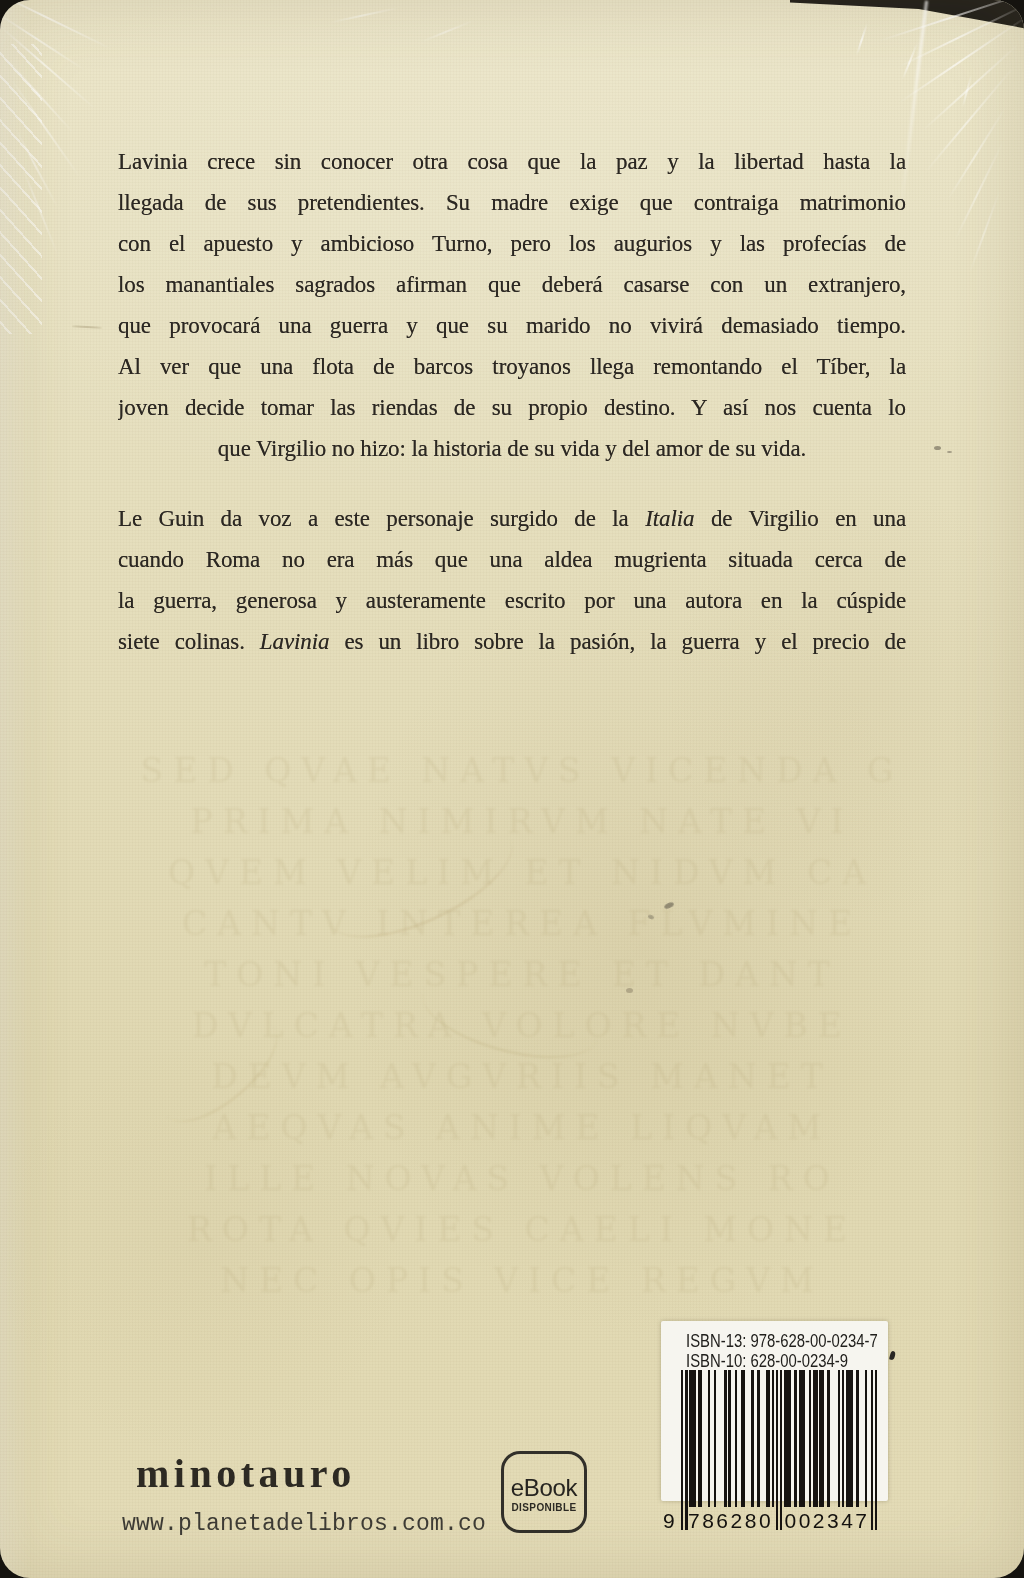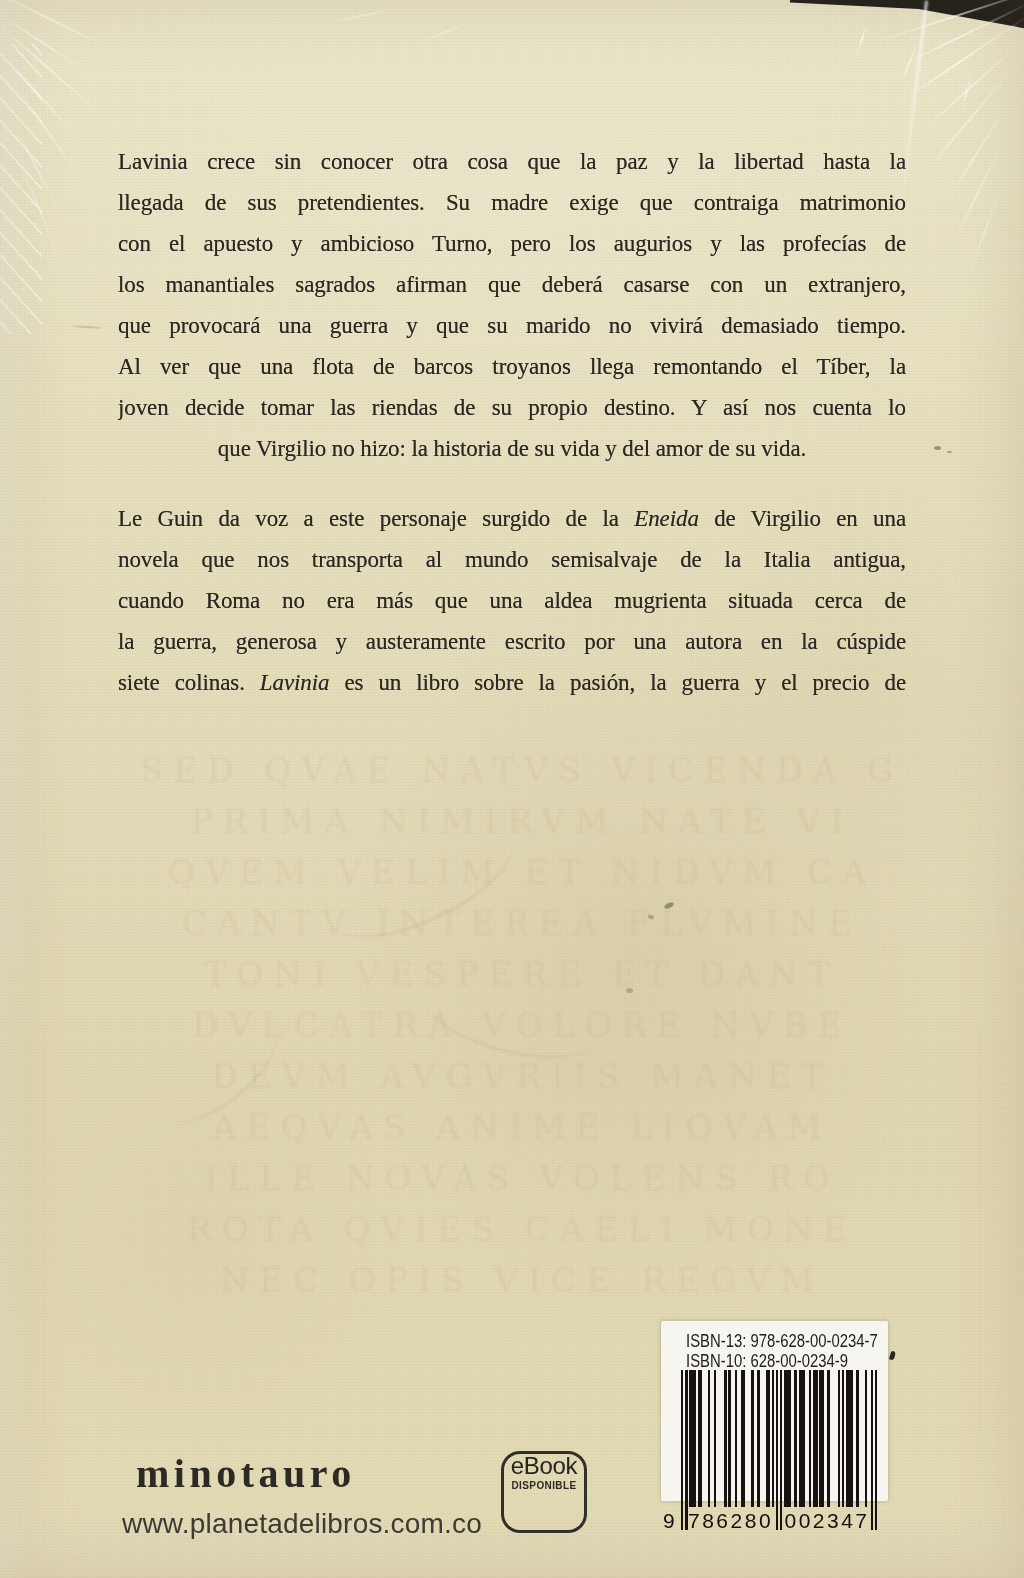--- a/index.html
+++ b/index.html
@@ -2,20 +2,21 @@
 <html><head>
 <meta charset="utf-8">
 <style>
   html,body{margin:0;padding:0;background:#15130f;}
   .cover{
     position:relative;width:1024px;height:1578px;overflow:hidden;
     background:
       linear-gradient(90deg, rgba(255,255,255,.22) 0%, rgba(255,255,255,0) 3%),
       linear-gradient(180deg,#ebe5c8 0%,#e8e2c3 14%,#e5debc 38%,#e0d8b2 68%,#e2dab4 88%,#e4dcb8 100%);
     font-family:"Liberation Serif","DejaVu Serif",serif;
+    border-radius:30px;
   }
   
   .texture{position:absolute;inset:0;pointer-events:none;
     background:
       radial-gradient(420px 560px at 640px 950px, rgba(158,138,92,.10), rgba(158,138,92,0) 70%),
       radial-gradient(300px 300px at 200px 1250px, rgba(160,140,95,.06), rgba(160,140,95,0) 70%),
       radial-gradient(280px 320px at 860px 700px, rgba(160,140,95,.07), rgba(160,140,95,0) 70%),
       radial-gradient(900px 420px at 512px 200px, rgba(255,255,250,.12), rgba(255,255,250,0) 75%),
       repeating-linear-gradient(0deg, rgba(120,100,60,.03) 0 1px, rgba(0,0,0,0) 1px 3px),
       repeating-linear-gradient(90deg, rgba(120,100,60,.03) 0 1px, rgba(0,0,0,0) 1px 3px);
@@ -46,27 +47,27 @@
   .bdigit{position:absolute;top:139px;font-family:"Liberation Sans",sans-serif;
     font-size:21px;color:#14120f;letter-spacing:2.5px;}
   .d-first{left:-18px;letter-spacing:0;}
   .d-g1{left:7px;width:85px;text-align:center;}
   .d-g2{left:103px;width:86px;text-align:center;}
   .label-mark{position:absolute;left:890px;top:1351px;width:5px;height:9px;
     background:#2a2824;border-radius:60% 60% 60% 20%;transform:rotate(14deg);}
   
   .logo{position:absolute;left:136px;top:1448px;font-family:"Liberation Serif","DejaVu Serif",serif;
     font-size:40px;line-height:52px;letter-spacing:4.5px;font-weight:700;color:#2d2a23;}
-  .site{position:absolute;left:122px;top:1509px;font-family:Liberation Sans, sans-serif;
-    font-size:28px;line-height:30px;color:#3d3b35;letter-spacing:.2px;}
+  .site{position:absolute;left:122px;top:1509px;font-family:Liberation Mono, monospace;
+    font-size:23px;line-height:30px;color:#3d3b35;letter-spacing:.2px;}
   
   .ebook{position:absolute;left:501px;top:1451px;width:86px;height:82px;border:3px solid #32302a;
     border-radius:19px;box-sizing:border-box;text-align:center;color:#262420;
     font-family:"Liberation Sans",sans-serif;}
-  .ebook-title{font-size:24px;line-height:24px;letter-spacing:-.3px;}
+  .ebook-title{margin-top:22px;font-size:24px;line-height:24px;letter-spacing:-.3px;}
   .ebook-sub{margin-top:2px;font-size:10px;letter-spacing:.4px;font-weight:bold;color:#2c2a24;}
   
   .glare{position:absolute;inset:0;pointer-events:none;}
   .st{position:absolute;height:2px;border-radius:2px;filter:blur(.6px);
     background:linear-gradient(90deg, rgba(255,255,255,0), rgba(255,255,255,.85) 45%, rgba(255,255,255,0));}
   .dashes{position:absolute;left:0;top:44px;width:42px;height:290px;opacity:.8;filter:blur(.4px);
     background:repeating-linear-gradient(48deg, rgba(255,255,255,0) 0 7px, rgba(255,255,255,.6) 7px 9px, rgba(255,255,255,0) 9px 15px);}
   .crease{position:absolute;left:912px;top:0;width:2.5px;height:215px;filter:blur(.8px);transform:rotate(7deg);
     background:linear-gradient(180deg, rgba(255,255,255,.75), rgba(255,255,255,0));}
   .topdark{position:absolute;left:790px;top:0;width:234px;height:30px;background:#201e19;
@@ -99,22 +100,21 @@
         <div class="tline"><span>Lavinia crece sin conocer otra cosa que la paz y la libertad hasta la</span></div>
         <div class="tline"><span>llegada de sus pretendientes. Su madre exige que contraiga matrimonio</span></div>
         <div class="tline"><span>con el apuesto y ambicioso Turno, pero los augurios y las profecías de</span></div>
         <div class="tline"><span>los manantiales sagrados afirman que deberá casarse con un extranjero,</span></div>
         <div class="tline"><span>que provocará una guerra y que su marido no vivirá demasiado tiempo.</span></div>
         <div class="tline"><span>Al ver que una flota de barcos troyanos llega remontando el Tíber, la</span></div>
         <div class="tline"><span>joven decide tomar las riendas de su propio destino. Y así nos cuenta lo</span></div>
         <div class="tline center"><span>que Virgilio no hizo: la historia de su vida y del amor de su vida.</span></div>
       </div>
     <div class="para para2">
-        <div class="tline"><span>Le Guin da voz a este personaje surgido de la </span><span class="it">Eneida</span><span> de Virgilio en una</span></div>
-        <div class="tline"><span>novela que nos transporta al mundo semisalvaje de la Italia antigua,</span></div>
+        <div class="tline"><span>Le Guin da voz a este personaje surgido de la </span><span class="it">Italia</span><span> de Virgilio en una</span></div>
         <div class="tline"><span>cuando Roma no era más que una aldea mugrienta situada cerca de</span></div>
         <div class="tline"><span>la guerra, generosa y austeramente escrito por una autora en la cúspide</span></div>
         <div class="tline"><span>siete colinas. </span><span class="it">Lavinia</span><span> es un libro sobre la pasión, la guerra y el precio de</span></div>
       </div>
   </div>
 
   <div class="barcode-label">
     <div class="isbn-line l1">ISBN-13: 978-628-00-0234-7</div>
     <div class="isbn-line l2">ISBN-10: 628-00-0234-9</div>
     <div class="bars">

